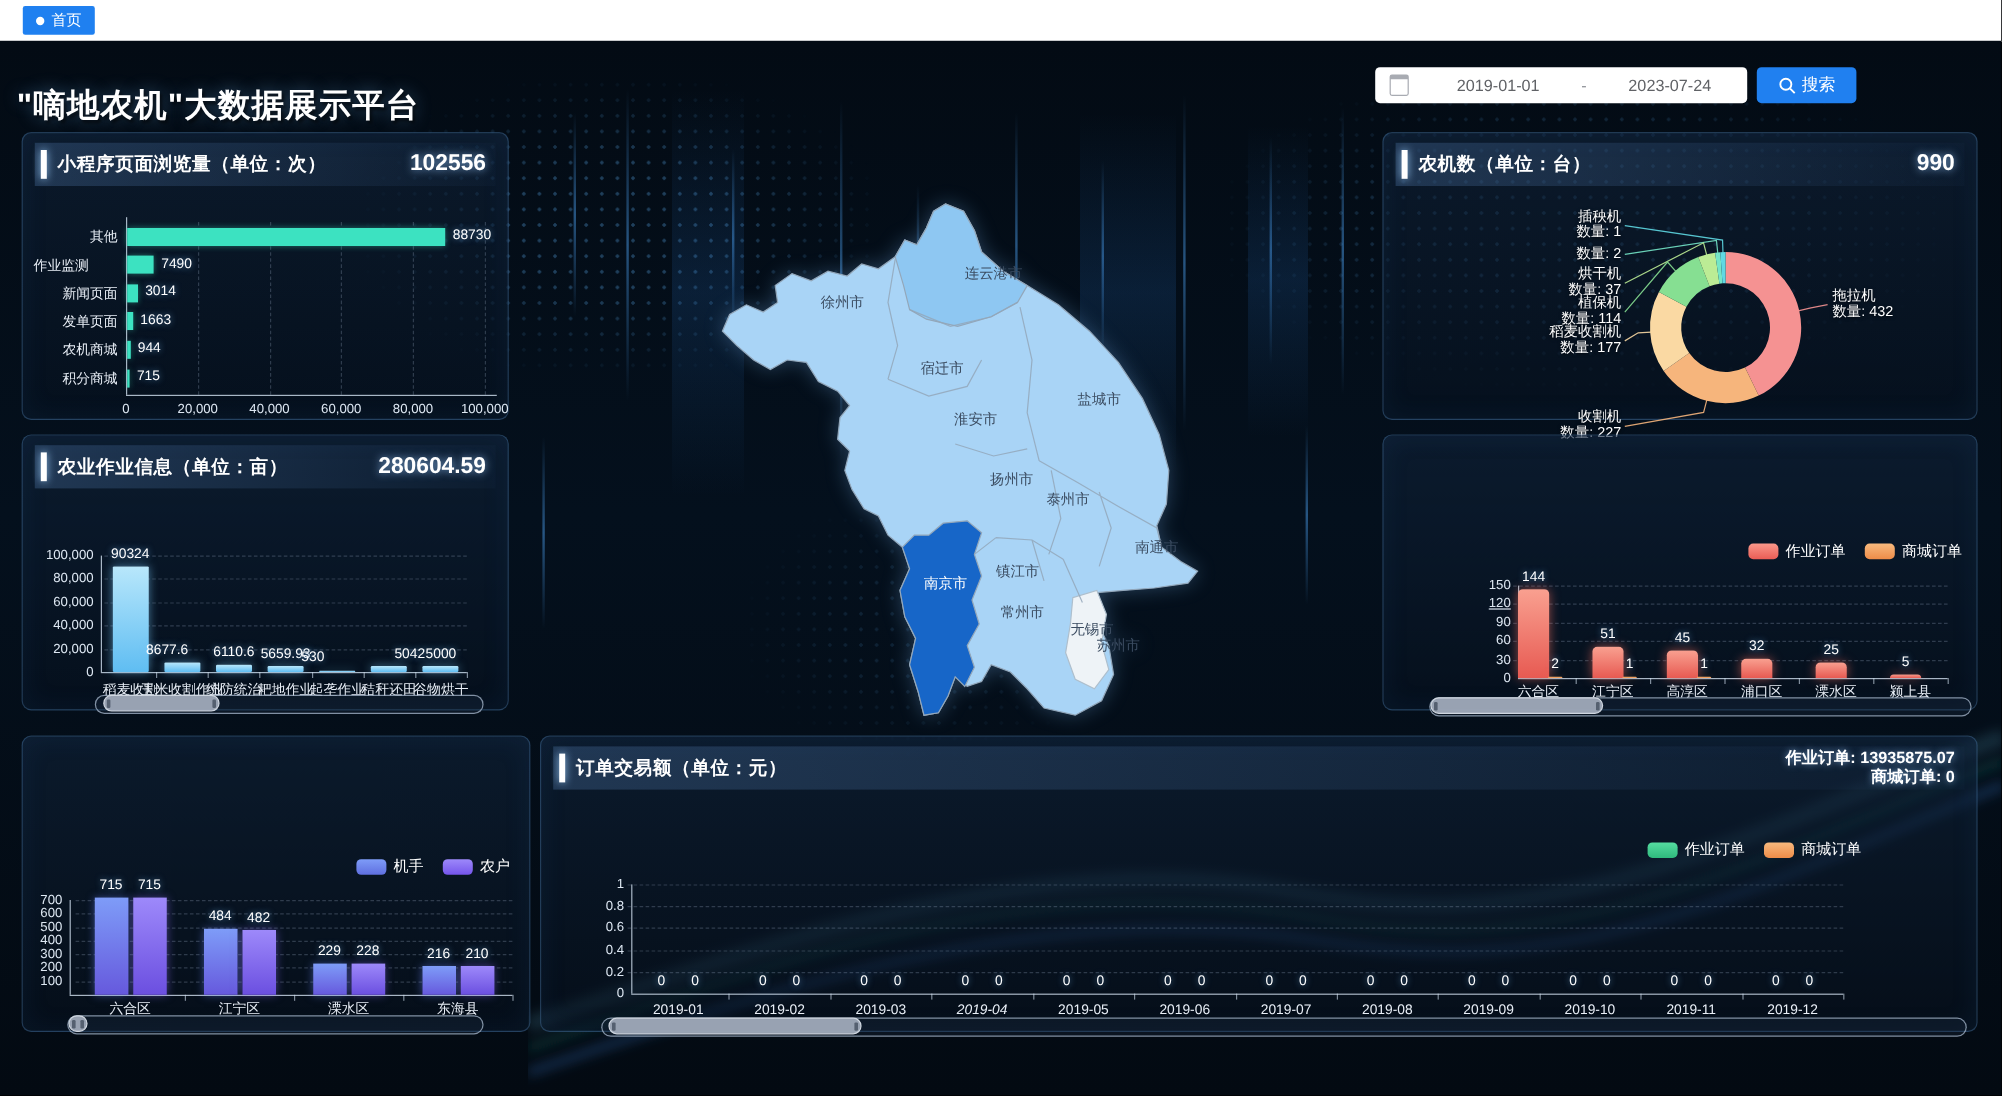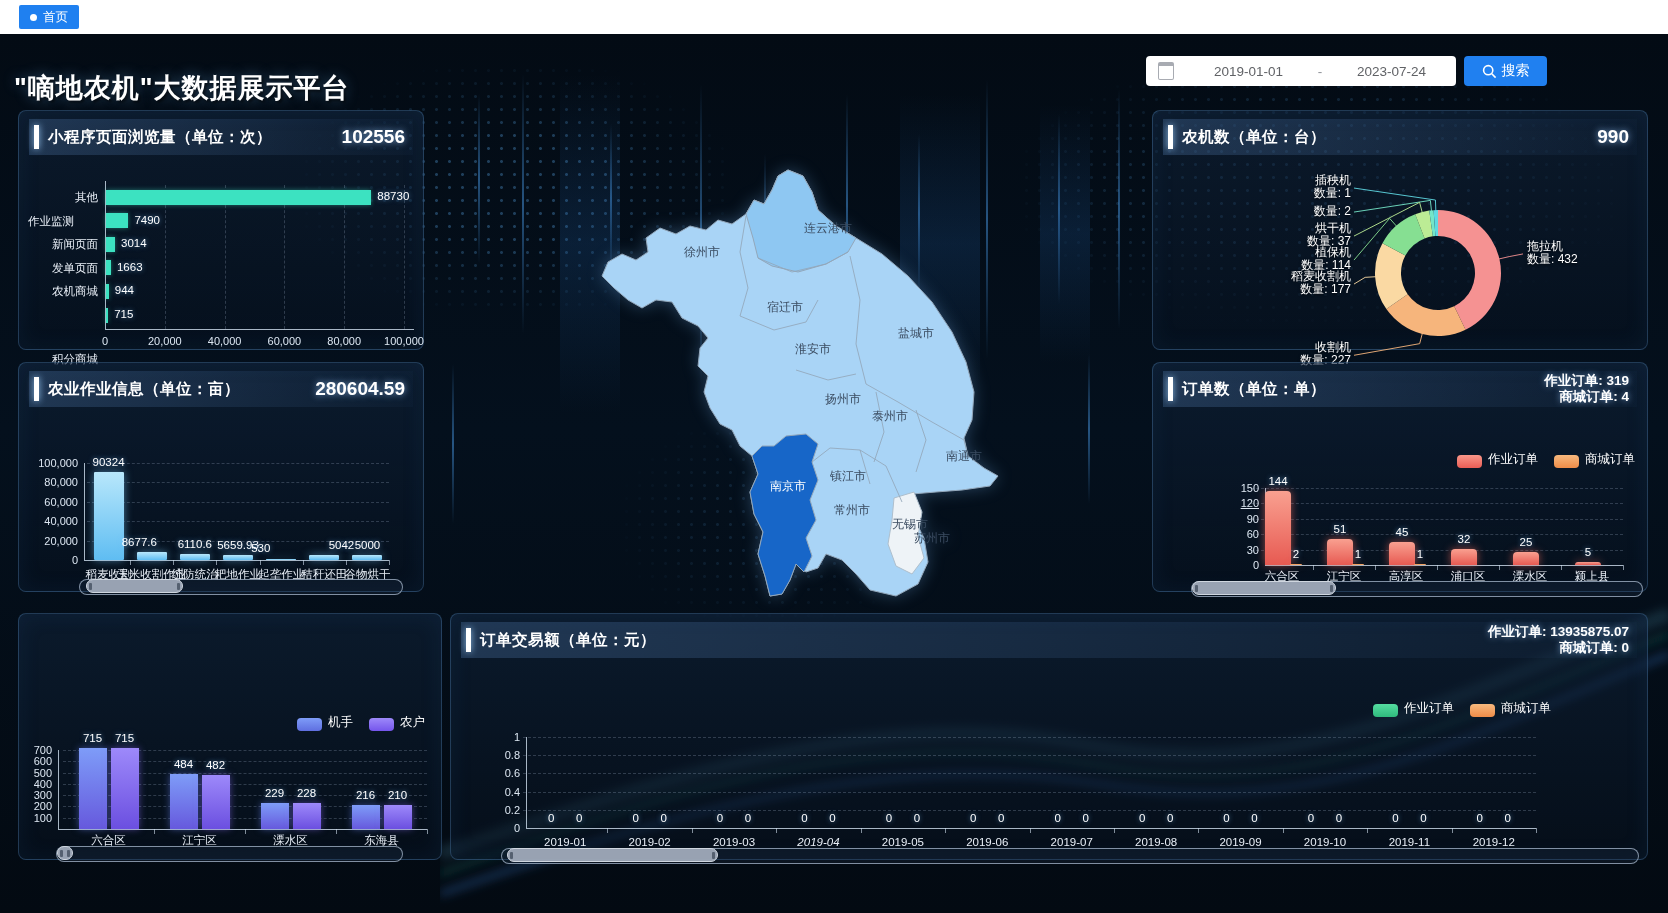--- a/index.html
+++ b/index.html
@@ -50,21 +50,21 @@
   .axis-h{position:absolute;height:1px;background:rgba(210,225,240,.8);}
   .axis-tick{position:absolute;width:1px;background:rgba(210,225,240,.6);}
   .bar{position:absolute;}
   .views-b0{background:#3ce2c1;box-shadow:0 0 5px rgba(60,226,193,.45);}
   .farm-b0{background:linear-gradient(180deg,#b8e7fb,#5fbdf2);box-shadow:0 0 8px rgba(120,200,250,.55);border-radius:1px;}
   .users-b0{background:linear-gradient(180deg,#7e9cf8,#6659dd);box-shadow:0 0 7px rgba(110,135,250,.5);}
   .users-b1{background:linear-gradient(180deg,#9d89fa,#6b4fe0);box-shadow:0 0 7px rgba(140,110,250,.5);}
   .orders-b0{background:linear-gradient(180deg,#f9a090,#e75a52);border-radius:4px 4px 0 0;box-shadow:0 0 9px rgba(245,110,95,.6);}
   .orders-b1{background:linear-gradient(180deg,#f7b97e,#ee8c48);border-radius:2px 2px 0 0;box-shadow:0 0 7px rgba(240,150,80,.55);}
   .legend{position:absolute;display:flex;gap:16px;align-items:center;}
-  .lg-item{display:flex;align-items:flex-end;color:#fff;font-size:12.5px;cursor:pointer;}
+  .lg-item{display:flex;align-items:center;color:#fff;font-size:12.5px;cursor:pointer;}
   .pill{width:25px;height:13px;border-radius:4px;margin-right:6px;}
   .users-p0{background:linear-gradient(180deg,#7e9cf8,#5f6fe0);}
   .users-p1{background:linear-gradient(180deg,#9d89fa,#7555ec);}
   .orders-p0{background:linear-gradient(180deg,#f9978a,#ea5d55);}
   .orders-p1{background:linear-gradient(180deg,#f7b97e,#ee8c48);}
   .trade-p0{background:linear-gradient(180deg,#55dca0,#2fba7d);}
   .trade-p1{background:linear-gradient(180deg,#f7b97e,#ee8c48);}
   .slider{position:absolute;height:14px;border:1px solid rgba(170,185,205,.75);border-radius:8px;background:rgba(30,45,65,.3);cursor:pointer;}
   .sl-handle{position:absolute;top:-1px;height:14px;background:rgba(160,170,185,.95);border-radius:7px;border:1px solid #cfd6df;box-sizing:border-box;}
   .grip{position:absolute;top:3px;width:3px;height:7px;background:#556070;border-radius:1px;}
@@ -170,21 +170,21 @@
           <div class="val" style="left: 115.395px; top: 58.6px;">7490</div>
           <div class="tick cat" style="left: 0px; top: 82.2px; width: 79px; text-align: right;">新闻页面</div>
           <div class="bar views-b0" style="left: 87px; top: 81.7px; width: 9.01186px; height: 15px;"></div>
           <div class="val" style="left: 102.012px; top: 82.2px;">3014</div>
           <div class="tick cat" style="left: 0px; top: 105.8px; width: 79px; text-align: right;">发单页面</div>
           <div class="bar views-b0" style="left: 87px; top: 105.3px; width: 4.97237px; height: 15px;"></div>
           <div class="val" style="left: 97.9724px; top: 105.8px;">1663</div>
           <div class="tick cat" style="left: 0px; top: 129.4px; width: 79px; text-align: right;">农机商城</div>
           <div class="bar views-b0" style="left: 87px; top: 128.9px; width: 2.82256px; height: 15px;"></div>
           <div class="val" style="left: 95.8226px; top: 129.4px;">944</div>
-          <div class="tick cat" style="left: 0px; top: 153px; width: 79px; text-align: right; margin-top: 44px;">积分商城</div>
+          <div class="tick cat" style="left: 0px; top: 153px; width: 79px; text-align: right;">积分商城</div>
           <div class="bar views-b0" style="left: 87px; top: 152.5px; width: 2.13785px; height: 15px;"></div>
           <div class="val" style="left: 95.1379px; top: 153px;">715</div>
         </div>
     </section>
 
     <section class="panel" style="left:18px;top:328px;width:404px;height:228px;">
       <div class="phead">
         <span class="accent"></span>
         <span class="ptitle">农业作业信息（单位：亩）</span>
         <span class="pvalue">280604.59</span>
@@ -348,28 +348,20 @@
             <div>数量: 227</div>
           </div>
           <div class="dlab" style="left: 374px; top: 128.927px;">
             <div>拖拉机</div>
             <div>数量: 432</div>
           </div>
         </div>
     </section>
 
     <section class="panel" style="left:1152px;top:328px;width:494px;height:228px;">
-      <div class="phead">
-        <span class="accent"></span>
-        <span class="ptitle">订单数（单位：单）</span>
-        <span class="pstats">
-          <div>作业订单: 319</div>
-          <div>商城订单: 4</div>
-        </span>
-      </div>
       <div class="chart" id="c-orders">
           <div class="tick" style="left: 48px; top: 152px; width: 58px; text-align: right;">0</div>
           <div class="grid-h" style="left: 98px; top: 142.6px; width: 372px;"></div>
           <div class="tick" style="left: 48px; top: 136.6px; width: 58px; text-align: right;">30</div>
           <div class="grid-h" style="left: 98px; top: 127.2px; width: 372px;"></div>
           <div class="tick" style="left: 48px; top: 121.2px; width: 58px; text-align: right;">60</div>
           <div class="grid-h" style="left: 98px; top: 111.8px; width: 372px;"></div>
           <div class="tick" style="left: 48px; top: 105.8px; width: 58px; text-align: right;">90</div>
           <div class="grid-h" style="left: 98px; top: 96.4px; width: 372px;"></div>
           <div class="tick" style="left: 48px; top: 90.4px; width: 58px; text-align: right; text-decoration: underline;">120</div>

